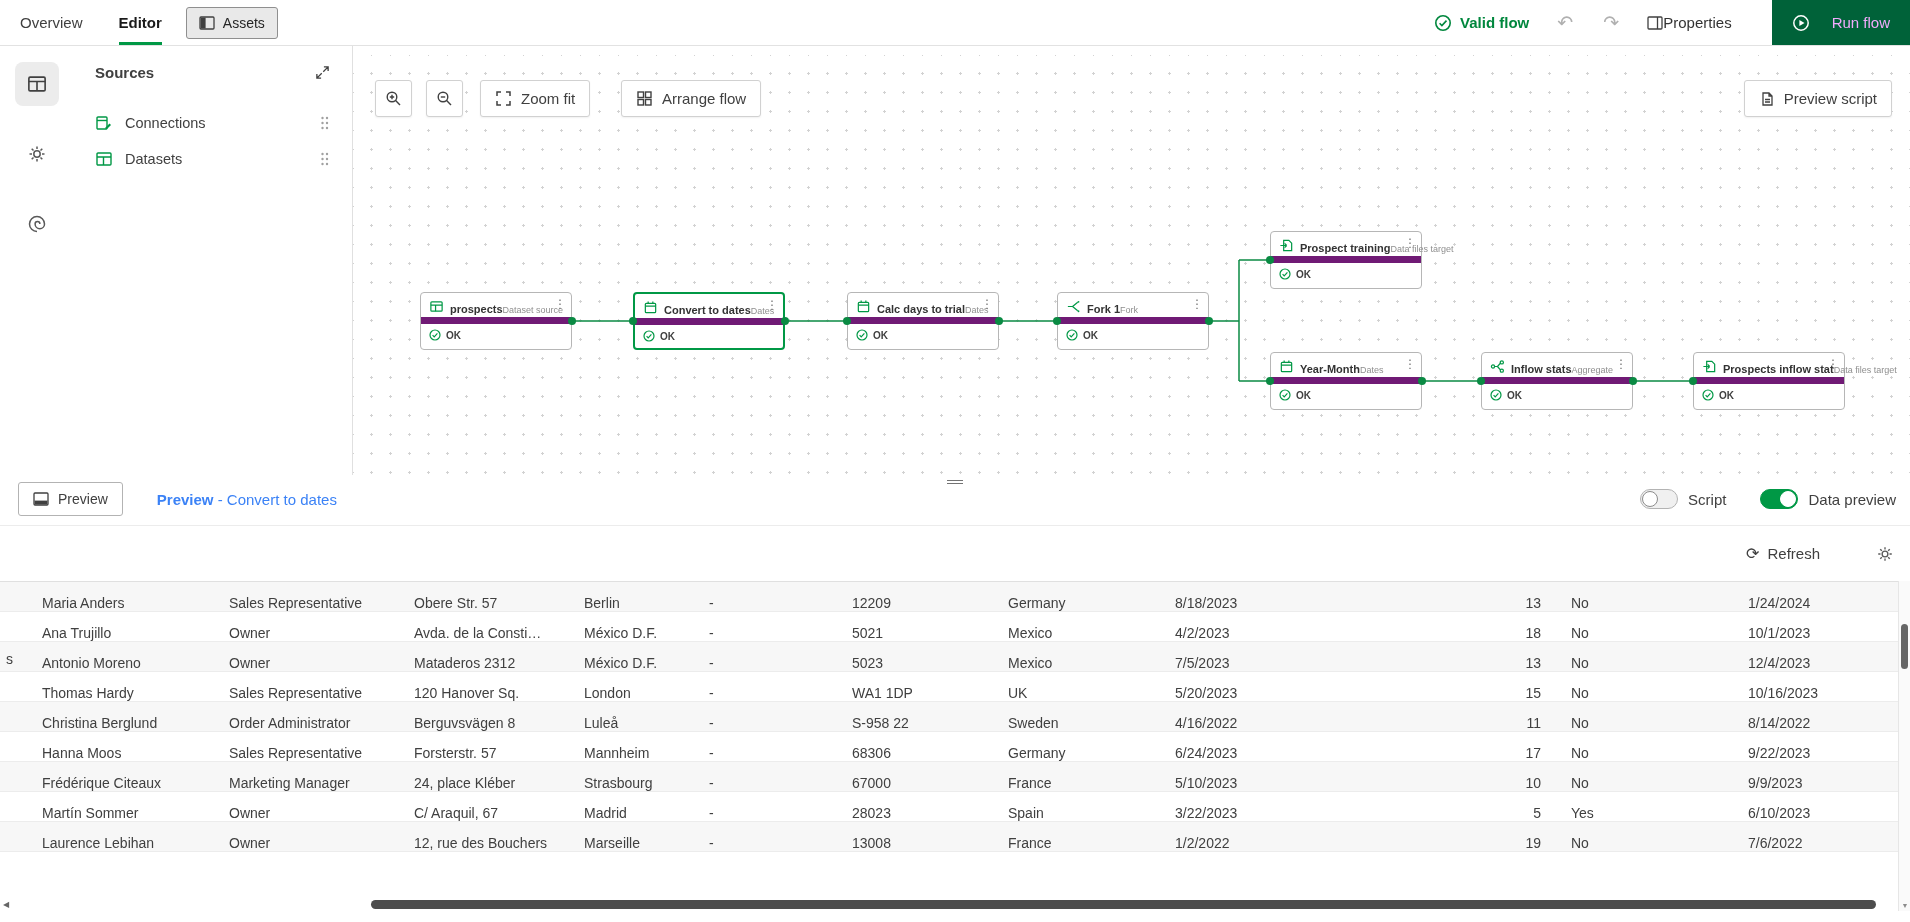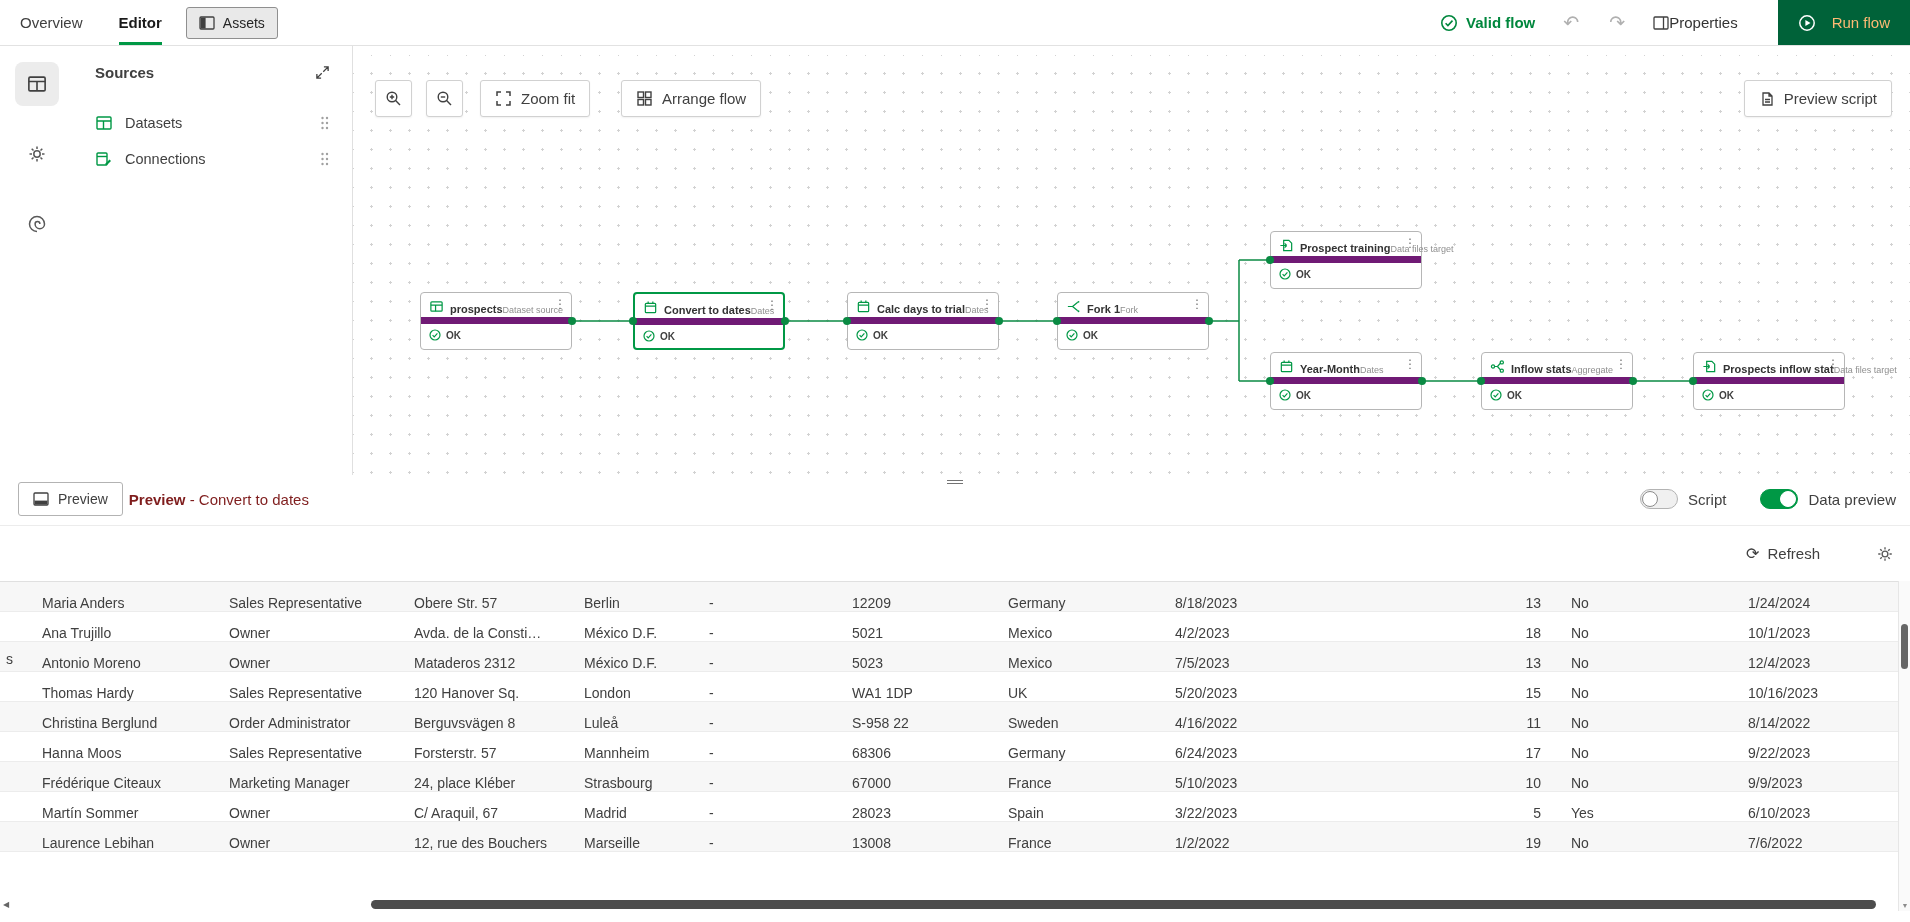--- a/index.html
+++ b/index.html
@@ -8,21 +8,21 @@
   
   .topbar { position:absolute; top:0; left:0; width:1910px; height:46px; display:flex; align-items:stretch; border-bottom:1px solid #e2e2e2; background:#fff; }
   .tabs { display:flex; align-items:stretch; padding-left:20px; gap:36px; }
   .tab { display:flex; align-items:center; font-size:15px; color:#404040; cursor:pointer; }
   .tab.active { font-weight:700; color:#1a1a1a; box-shadow:inset 0 -3px 0 var(--accent-green); }
   .assets-btn { margin:7px 0 7px 24px; height:32px; display:flex; align-items:center; gap:8px; background:#e9e9e9; border:1px solid #8f8f8f; border-radius:3px; padding:0 12px; font-size:14px; color:#262626; cursor:pointer; }
   .top-right { margin-left:auto; display:flex; align-items:center; gap:26px; }
   .valid-flow { display:flex; align-items:center; gap:8px; color:var(--valid-green); font-weight:600; font-size:15px; }
   .hist-btn { font-size:19px; color:#b0b0b0; width:20px; text-align:center; cursor:pointer; line-height:1; }
   .props-btn { display:flex; align-items:center; gap:0; background:none; border:none; font-size:15px; color:#333; cursor:pointer; font-family:inherit; }
-  .run-btn { align-self:stretch; margin-left:14px; display:flex; align-items:center; gap:16px; background:var(--run-green); color:#fdba74; border:none; padding:0 20px; font-size:15px; cursor:pointer; font-family:inherit; }
+  .run-btn { align-self:stretch; margin-left:14px; display:flex; align-items:center; gap:22px; background:var(--run-green); color:#f0abfc; border:none; padding:0 20px; font-size:15px; cursor:pointer; font-family:inherit; }
 
   
   .rail { position:absolute; left:0; top:46px; width:73px; height:429px; display:flex; flex-direction:column; align-items:center; padding-top:16px; gap:26px; background:#fff; }
   .rail-item { width:44px; height:44px; border-radius:8px; display:flex; align-items:center; justify-content:center; cursor:pointer; }
   .rail-item.active { background:#ececec; }
 
   
   .sources { position:absolute; left:73px; top:46px; width:280px; height:429px; border-right:1px solid #e0e0e0; background:#fff; padding:18px 22px 0 22px; }
   .sources-head { display:flex; align-items:center; }
   .sources-title { font-size:15px; font-weight:700; color:#404040; }
@@ -47,21 +47,21 @@
   .kebab { position:absolute; right:5px; top:5px; color:#737373; font-size:12px; line-height:1; cursor:pointer; }
   .node-status { display:flex; align-items:center; gap:5px; padding:5px 8px; }
   .oktext { font-size:10px; font-weight:700; color:#404040; }
   .edges { position:absolute; left:0; top:0; z-index:3; pointer-events:none; }
 
   
   .preview-bar { position:absolute; top:475px; left:0; width:1910px; height:51px; background:#fff; display:flex; align-items:center; padding:0 14px 2px 18px; border-bottom:1px solid #ececec; }
   .split-handle { position:absolute; left:50%; top:3px; transform:translateX(-50%); width:16px; cursor:row-resize; }
   .split-handle span { display:block; width:16px; border-top:1.5px solid #737373; margin:2px 0; }
   .preview-btn { display:flex; align-items:center; gap:9px; height:34px; padding:0 14px; border:1px solid #b3b3b3; border-radius:3px; background:#fff; font-size:14px; color:#404040; cursor:pointer; font-family:inherit; }
-  .preview-title { margin-left:6px; font-size:15px; color:#7f1d1d; }
+  .preview-title { margin-left:34px; font-size:15px; color:#3b82f6; }
   .preview-title .bold { font-weight:700; }
   .bar-right { margin-left:auto; display:flex; align-items:center; gap:10px; }
   .group-gap { width:14px; }
   .toggle { position:relative; width:38px; height:20px; border-radius:10px; background:#f0f0f0; border:1px solid #b3b3b3; cursor:pointer; display:inline-block; }
   .toggle .knob { position:absolute; top:1px; left:1px; width:16px; height:16px; border-radius:50%; background:#fff; border:1px solid #8c8c8c; }
   .toggle.on { background:var(--accent-green); border-color:var(--accent-green); }
   .toggle.on .knob { left:auto; right:1px; border-color:#fff; }
   .toggle-label { font-size:15px; color:#404040; }
 
   
@@ -167,45 +167,45 @@
     <span class="expand-btn">
       <svg width="15" height="15" viewBox="0 0 16 16" fill="none" stroke="#404040" stroke-width="1.4">
           <path d="M9.5 2 H14 V6.5 M14 2 L8.8 7.2 M6.5 14 H2 V9.5 M2 14 L7.2 8.8"></path>
         </svg>
     </span>
   </div>
   <div class="src-items">
     <div class="src-item">
       <span>
         <svg width="18" height="18" viewBox="0 0 18 18" fill="none" stroke="#009845" stroke-width="1.4">
-            <rect x="2" y="3" width="14" height="12" rx="1"></rect>
-            <path d="M2 7 H16 M8.5 7 V15"></path>
-          </svg>
-      </span>
-      <span class="src-label">Datasets</span>
+            <rect x="2" y="3" width="10" height="12" rx="1"></rect>
+            <path d="M2 6.5 H12"></path>
+            <path d="M10 14 L14.5 9.5 L16 11 L11.5 15.5 Z" fill="#009845" stroke="none"></path>
+          </svg>
+      </span>
+      <span class="src-label">Connections</span>
       <span class="drag-handle">
         <svg width="11" height="16" viewBox="0 0 11 16" fill="#a0a0a0">
             <circle cx="3.5" cy="3" r="1.2"></circle>
             <circle cx="8" cy="3" r="1.2"></circle>
             <circle cx="3.5" cy="8" r="1.2"></circle>
             <circle cx="8" cy="8" r="1.2"></circle>
             <circle cx="3.5" cy="13" r="1.2"></circle>
             <circle cx="8" cy="13" r="1.2"></circle>
           </svg>
       </span>
     </div>
     <div class="src-item">
       <span>
         <svg width="18" height="18" viewBox="0 0 18 18" fill="none" stroke="#009845" stroke-width="1.4">
-            <rect x="2" y="3" width="10" height="12" rx="1"></rect>
-            <path d="M2 6.5 H12"></path>
-            <path d="M10 14 L14.5 9.5 L16 11 L11.5 15.5 Z" fill="#009845" stroke="none"></path>
-          </svg>
-      </span>
-      <span class="src-label">Connections</span>
+            <rect x="2" y="3" width="14" height="12" rx="1"></rect>
+            <path d="M2 7 H16 M8.5 7 V15"></path>
+          </svg>
+      </span>
+      <span class="src-label">Datasets</span>
       <span class="drag-handle">
         <svg width="11" height="16" viewBox="0 0 11 16" fill="#a0a0a0">
             <circle cx="3.5" cy="3" r="1.2"></circle>
             <circle cx="8" cy="3" r="1.2"></circle>
             <circle cx="3.5" cy="8" r="1.2"></circle>
             <circle cx="8" cy="8" r="1.2"></circle>
             <circle cx="3.5" cy="13" r="1.2"></circle>
             <circle cx="8" cy="13" r="1.2"></circle>
           </svg>
       </span>

